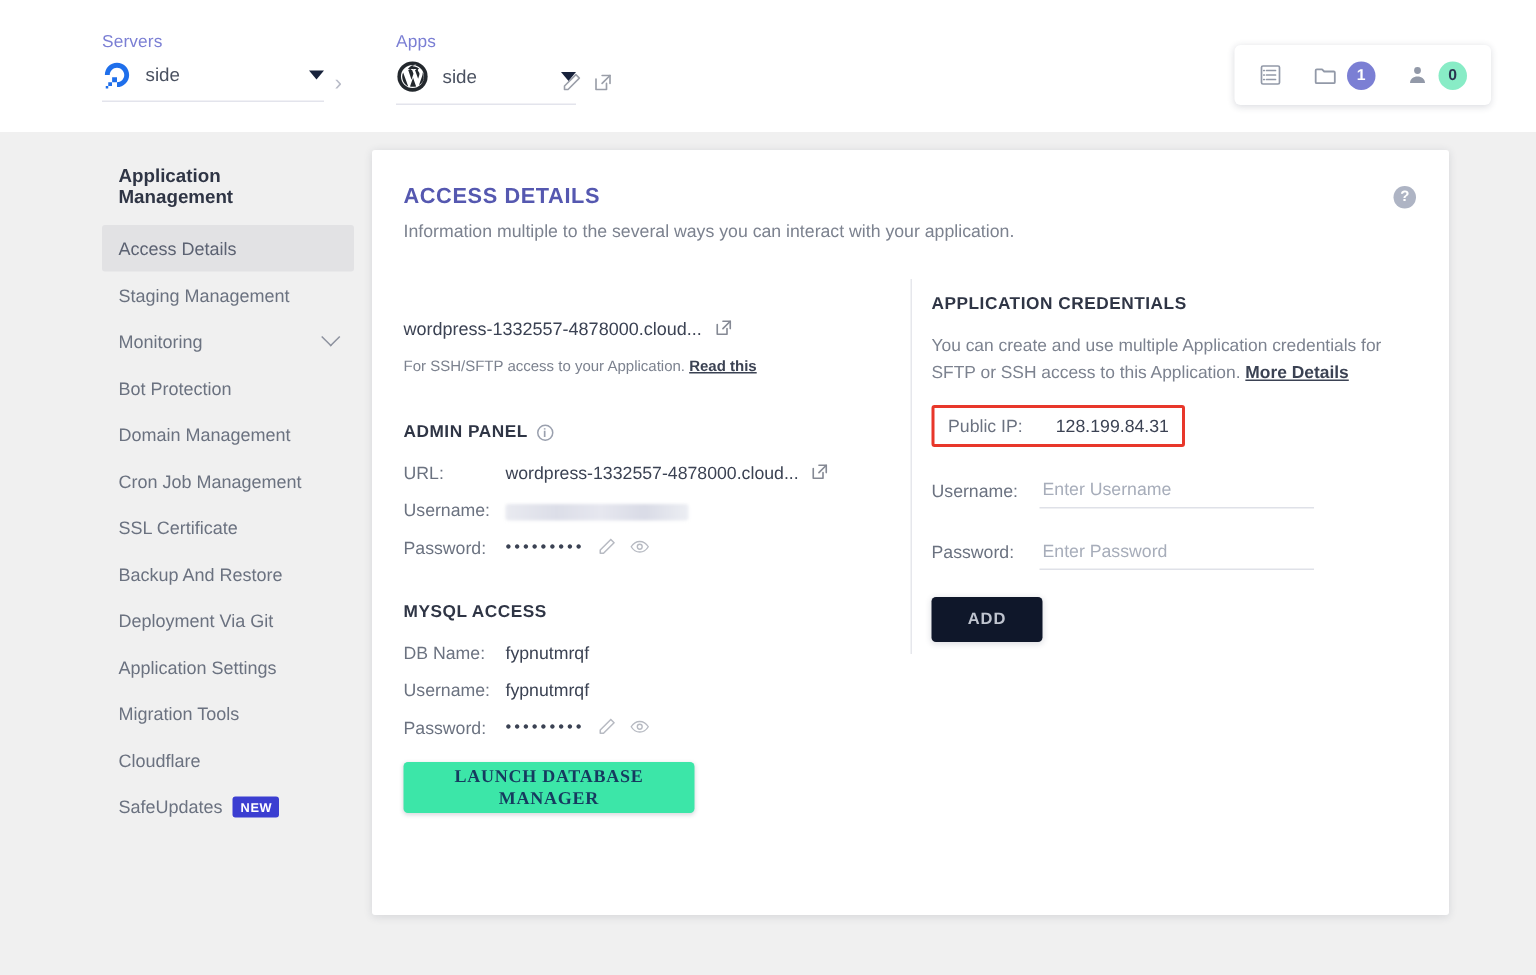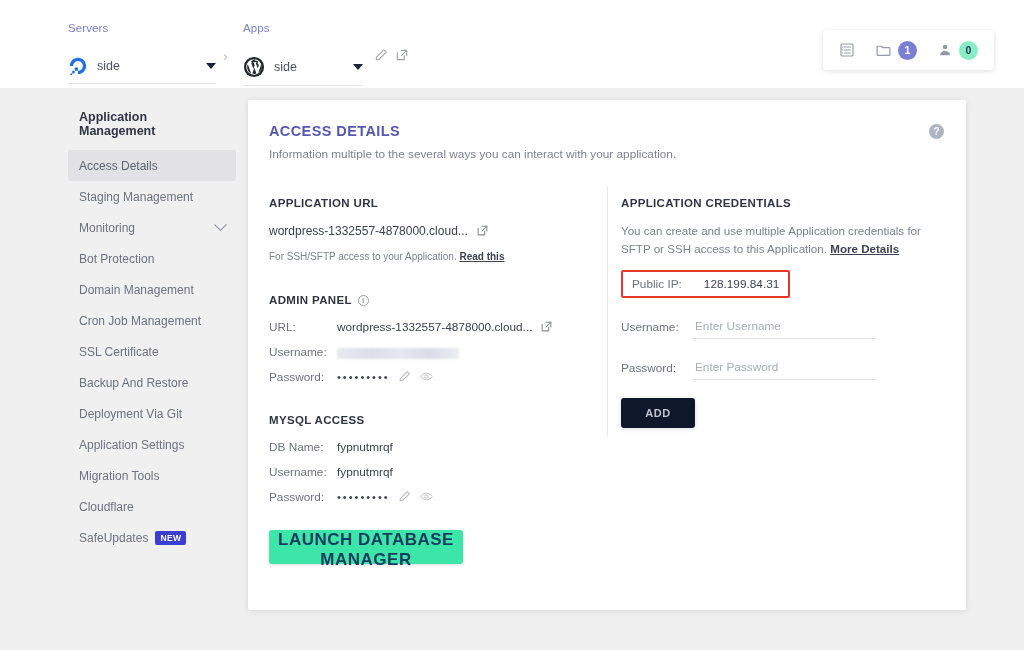--- a/index.html
+++ b/index.html
@@ -12,21 +12,21 @@
   .page { position: relative; width: 1024px; height: 650px; background: #f0f0f0; }
 
   
   .topbar {
     position: absolute; left: 0; top: 0; width: 1024px; height: 88px;
     background: #ffffff;
   }
   .crumb-group { position: absolute; display: flex; flex-direction: column; }
   .crumb-label {
     font-size: 11.5px; color: #7b7fd4; letter-spacing: .1px;
-    margin-bottom: 22px; font-family: "Liberation Sans", sans-serif;
+    margin-bottom: 6px; font-family: "Liberation Sans", sans-serif;
   }
   .crumb-row {
     display: flex; align-items: center; gap: 9px;
     border-bottom: 1px solid #e3e4ec; padding-bottom: 7px;
   }
   .crumb-name { font-size: 12.5px; color: #4a5160; }
   .caret {
     width: 0; height: 0; border-left: 5px solid transparent;
     border-right: 5px solid transparent; border-top: 6px solid #17223b;
   }
@@ -130,25 +130,25 @@
   .kv .k { width: 68px; color: #6b7280; flex: 0 0 68px; }
   .kv .v { color: #3b4253; display: flex; align-items: center; gap: 8px; }
   .dots { letter-spacing: 2px; color: #3b4253; font-size: 11px; }
   .redact {
     width: 122px; height: 11px; border-radius: 2px;
     background: linear-gradient(90deg,#e9eaf0 0%,#dcdee8 28%,#e6e7ef 52%,#d9dbe6 76%,#eceef3 100%);
     filter: blur(1.2px);
   }
 
   .btn-green {
-    margin-top: 26px; width: 194px; height: 34px; border: none;
+    margin-top: 16px; width: 194px; height: 34px; border: none;
     background: #3ce6a8; color: #163a5f; border-radius: 3px;
-    font-size: 17px; font-weight: 700; letter-spacing: .5px; cursor: pointer;
+    font-size: 12px; font-weight: 700; letter-spacing: .5px; cursor: pointer;
     box-shadow: 0 1px 3px rgba(40,45,70,.18);
-    font-family: Liberation Sans, sans-serif;
+    font-family: Liberation Serif, serif;
   }
 
   .cred-desc { font-size: 11.6px; color: #7c828f; margin-top: 13px; line-height: 1.55; }
 
   .ip-box {
     position: relative; display: inline-flex; align-items: center;
     margin-top: 12px; padding: 5px 9px;
     border: 2px solid #e8372a; border-radius: 2px;
   }
   .ip-box .k { font-size: 11.8px; color: #6b7280; margin-right: 22px; }
@@ -189,21 +189,21 @@
             <rect x="3" y="20.8" width="2" height="2" fill="#1f6feb"></rect>
           </svg>
         </span>
         <span class="crumb-name">side</span>
         <span class="caret" style="margin-left:auto;"></span>
       </div>
     </div>
 
     <span class="sep-chevron">›</span>
 
-    <div class="crumb-group" style="left:243px; top:22px; width:120px;">
+    <div class="crumb-group" style="left:264px; top:22px; width:120px;">
       <div class="crumb-label">Apps</div>
       <div class="crumb-row">
         <span class="wp-logo">
           <svg viewBox="0 0 24 24" width="22" height="22">
             <circle cx="12" cy="12" r="11" fill="#23282d"></circle>
             <path d="M12 3.6c-4.6 0-8.4 3.8-8.4 8.4s3.8 8.4 8.4 8.4 8.4-3.8 8.4-8.4S16.6 3.6 12 3.6zm0 .9c1.9 0 3.7.8 5 2-.3-.1-.7 0-.9.3-.3.4-.2 1 .1 1.4l.6.9c.3.6.4 1.2.1 2l-.8 2.6-2.3-6.5c.4 0 .7-.1.7-.1.3 0 .3-.5 0-.5 0 0-1.1.1-1.8.1-.6 0-1.7-.1-1.7-.1-.4 0-.4.5 0 .5 0 0 .3 0 .7.1l1 2.8-1.4 4.3-2.4-7.1c.4 0 .7-.1.7-.1.4 0 .3-.5 0-.5 0 0-.6 0-1.1.1 1.4-2.2 3.8-3.6 6.5-3.2zM4.5 12c0-1.1.2-2.1.7-3l3.7 10.2C6.3 18 4.5 15.2 4.5 12zm7.7 7.5c-.7 0-1.4-.1-2-.3l2.2-6.3 2.2 6.1c0 .1 0 .1.1.2-.8.2-1.6.3-2.5.3zm4.5-1.1l2.2-6.4c.4-1 .5-1.8.5-2.5 0-.2 0-.5-.1-.7.6 1.1.9 2.3.9 3.6 0 2.6-1.4 4.9-3.5 6z" fill="#fff"></path>
           </svg>
         </span>
         <span class="crumb-name">side</span>
         <span class="caret" style="margin-left:auto;"></span>
@@ -297,23 +297,20 @@
 
   <div class="card">
     <div class="card-title">ACCESS DETAILS</div>
     <div class="card-sub">Information multiple to the several ways you can interact with your application.</div>
     <div class="help-icon">?</div>
 
     <div class="col-divider"></div>
 
     <div class="left-col">
 
-      <div class="sec-head">
-        <span>APPLICATION URL</span>
-      </div>
       <div class="urlline">
         <span>wordpress-1332557-4878000.cloud...</span>
         <span class="mini-icon">
           <svg viewBox="0 0 24 24" width="13" height="13" fill="none" stroke="#3b4253" stroke-width="2" stroke-linecap="round" stroke-linejoin="round">
             <path d="M4 8v12h12v-7"></path>
               <path d="M11 4h9v9"></path>
               <path d="M20 4l-9 9"></path>
           </svg>
         </span>
       </div>

